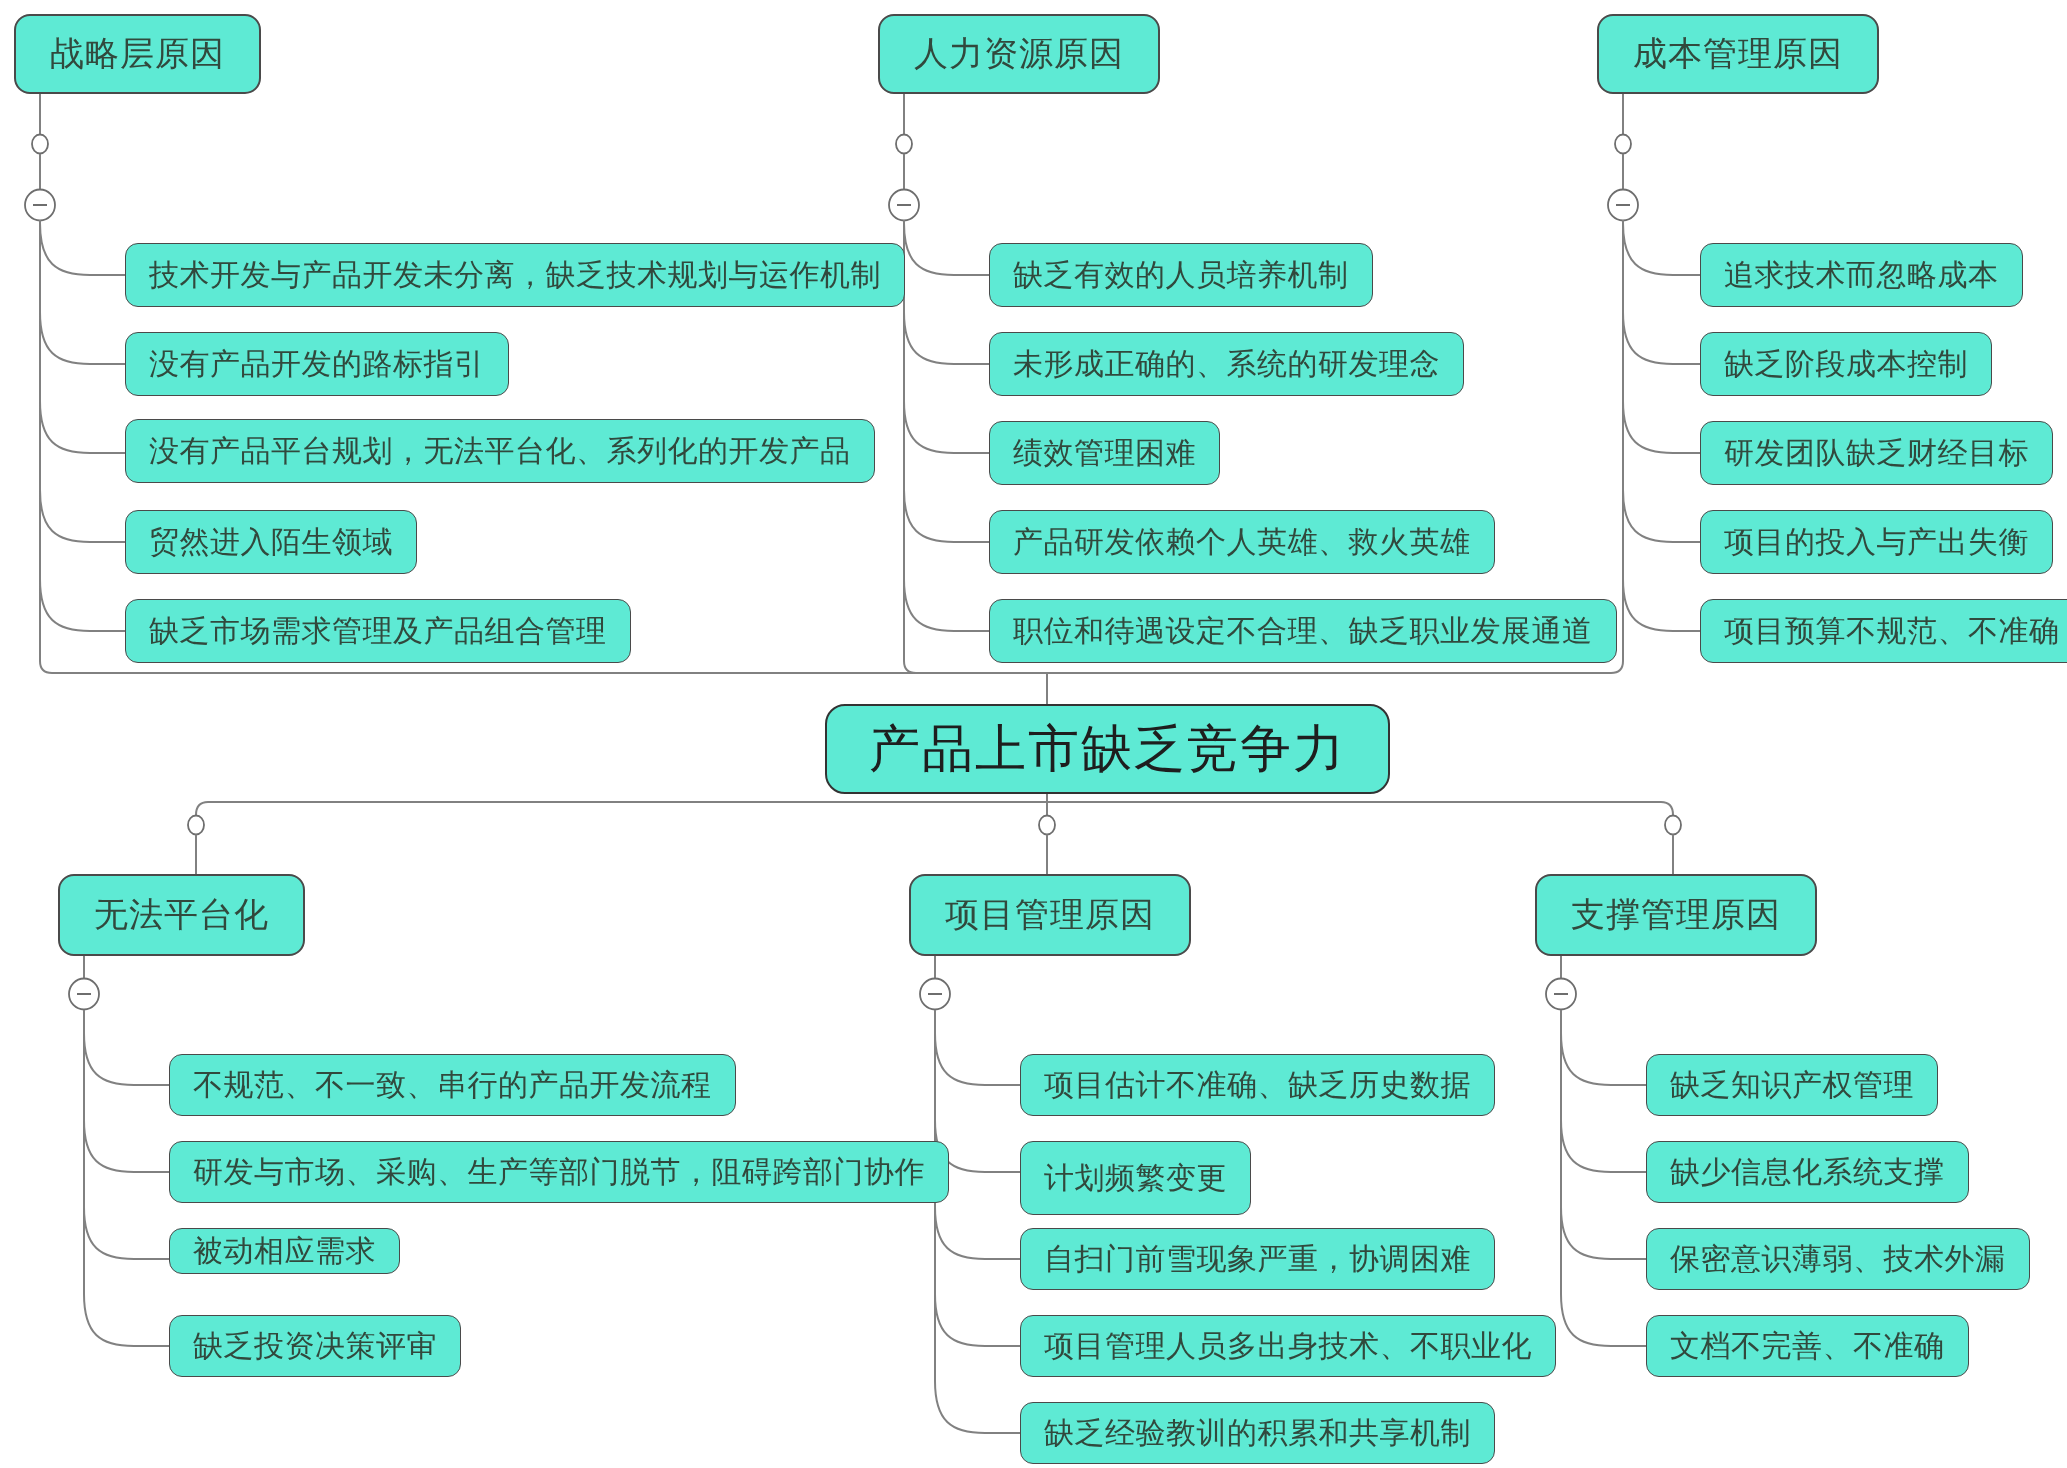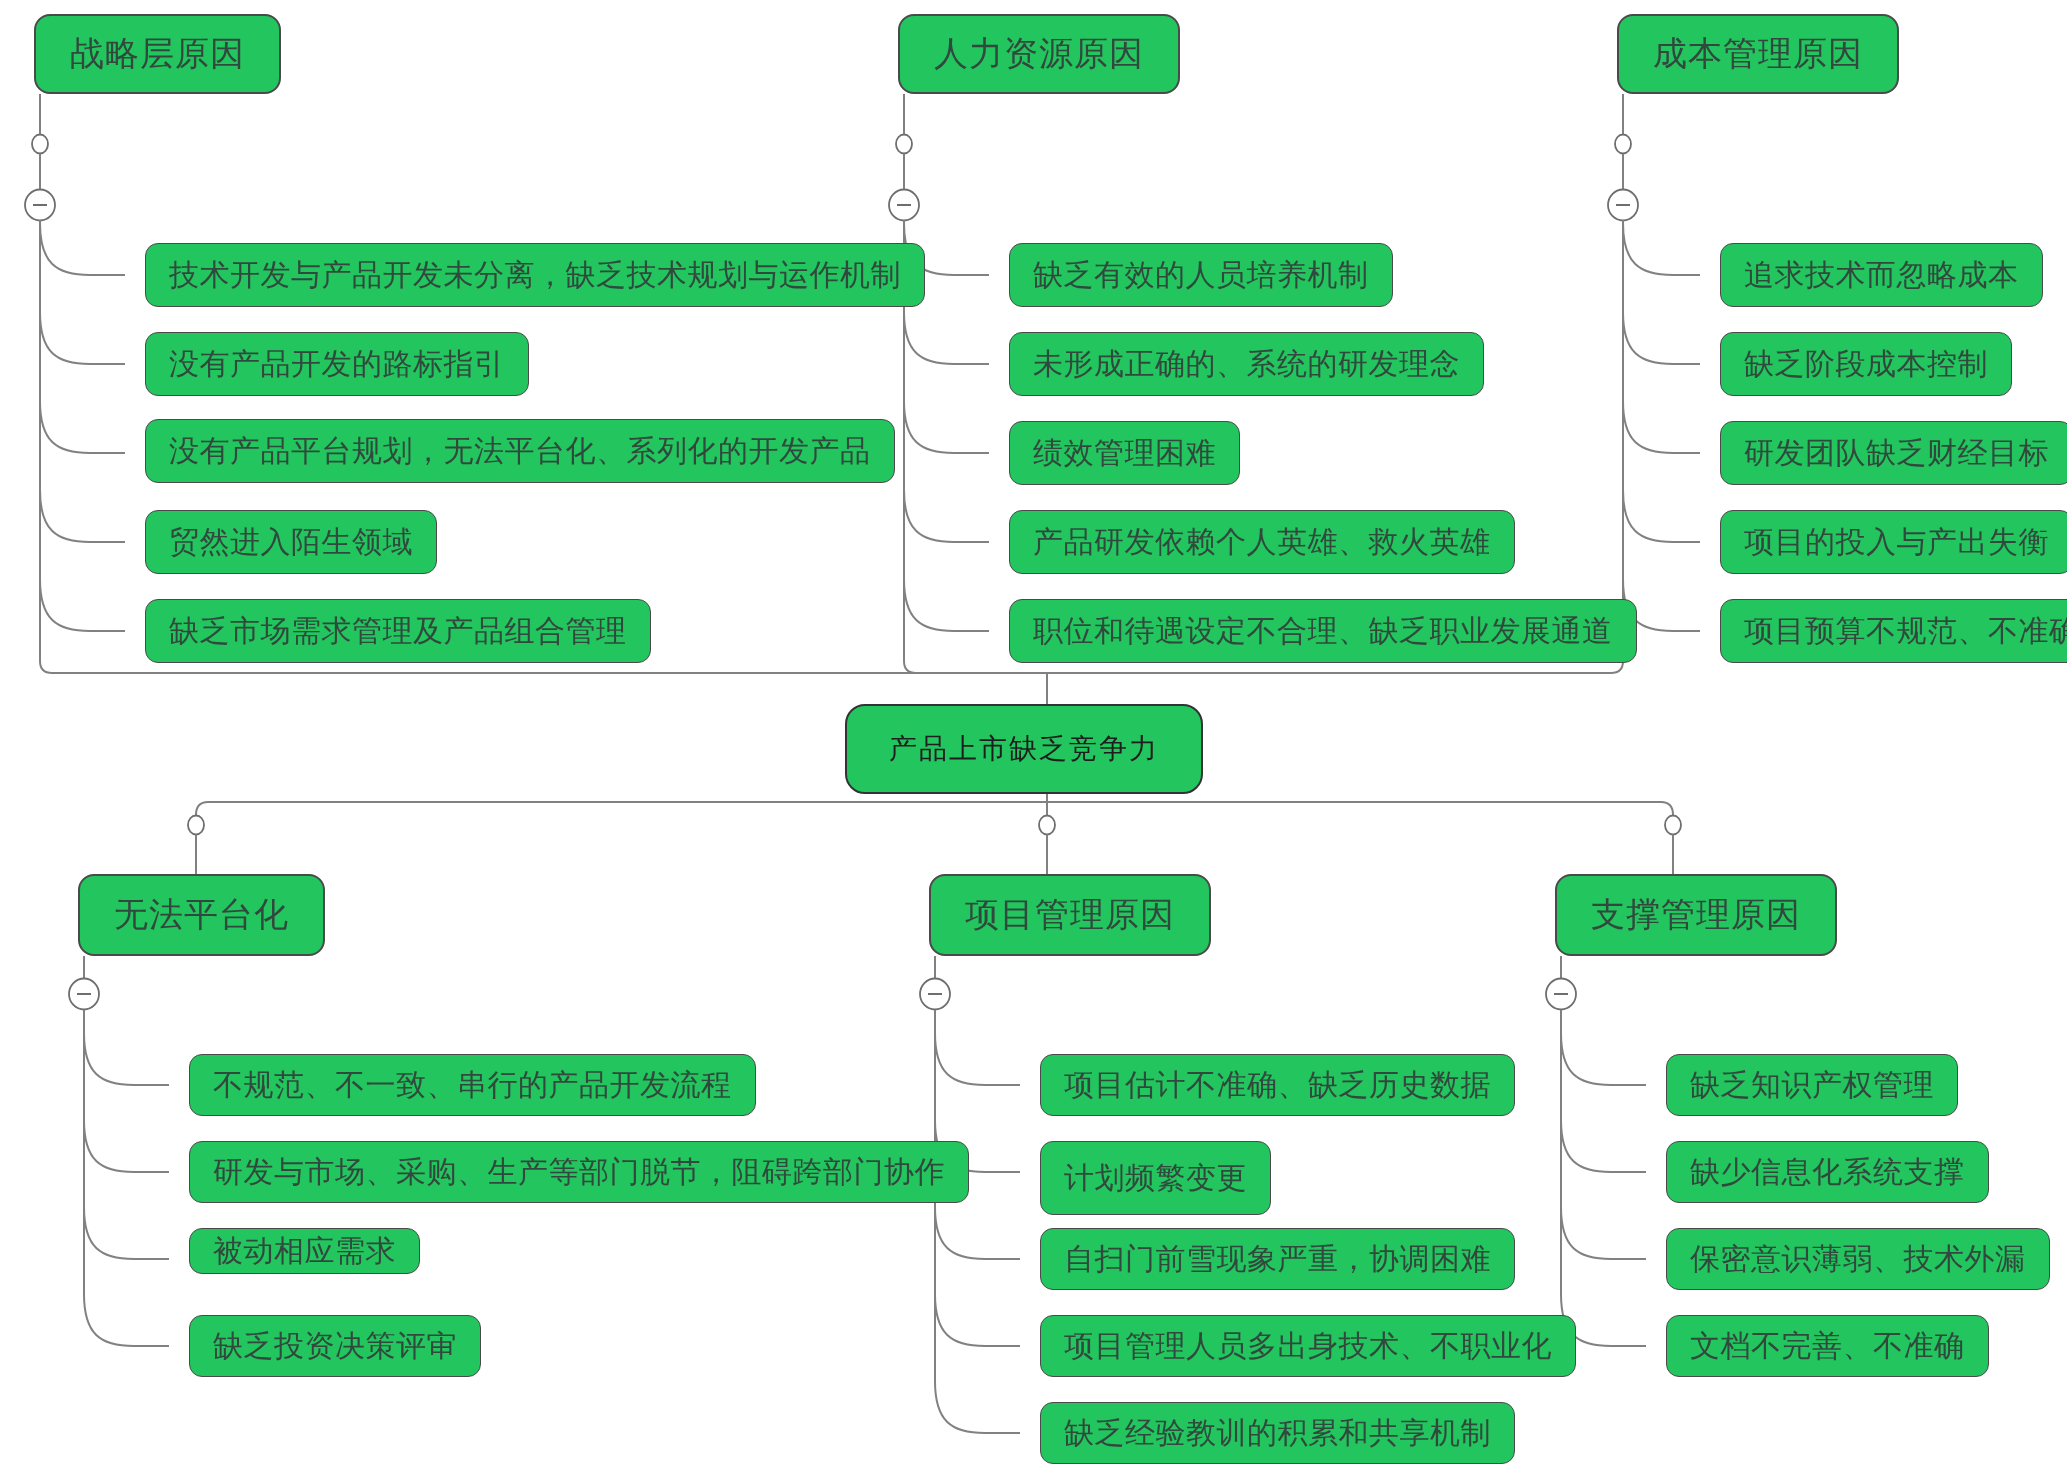--- a/index.html
+++ b/index.html
@@ -1,30 +1,30 @@
 <!DOCTYPE html>
 <html><head>
 <meta charset="utf-8">
 <style>
   html,body{margin:0;padding:0;background:#ffffff;}
   body{font-family:"Liberation Sans","DejaVu Sans",sans-serif;}
   #canvas{position:relative;width:2067px;height:1468px;background:#ffffff;overflow:hidden;}
   #wires{position:absolute;left:0;top:0;width:2067px;height:1468px;}
   .node{
     position:absolute;display:flex;align-items:center;justify-content:center;
-    background:#22c55e;border:2px solid #4a4a4a;border-radius:16px;
+    background:#5eead4;border:2px solid #4a4a4a;border-radius:16px;
     padding:0 34px;font-size:34px;color:#31493d;white-space:nowrap;
-    box-sizing:border-box;height:80px;letter-spacing:1px;margin-left:20px;
+    box-sizing:border-box;height:80px;letter-spacing:1px;
   }
   .leaf{
     border-width:1.6px;border-radius:13px;padding:14px 23px;
     font-size:30px;height:64px;letter-spacing:0.5px;
   }
   .root{
-    font-size:28px;height:90px;border-radius:20px;padding:0 42px;
+    font-size:51px;height:90px;border-radius:20px;padding:0 42px;
     color:#1e1e1e;border-color:#333333;letter-spacing:2px;
   }
 </style>
 </head>
 <body>
 
 <div id="canvas">
   <svg id="wires" width="2067" height="1468" viewBox="0 0 2067 1468">
       <path d="M 40,94 V 134" fill="none" stroke="#818181" stroke-width="2"></path>
       <ellipse cx="40" cy="144" rx="8" ry="9.5" fill="#ffffff" stroke="#6e6e6e" stroke-width="1.8"></ellipse>

